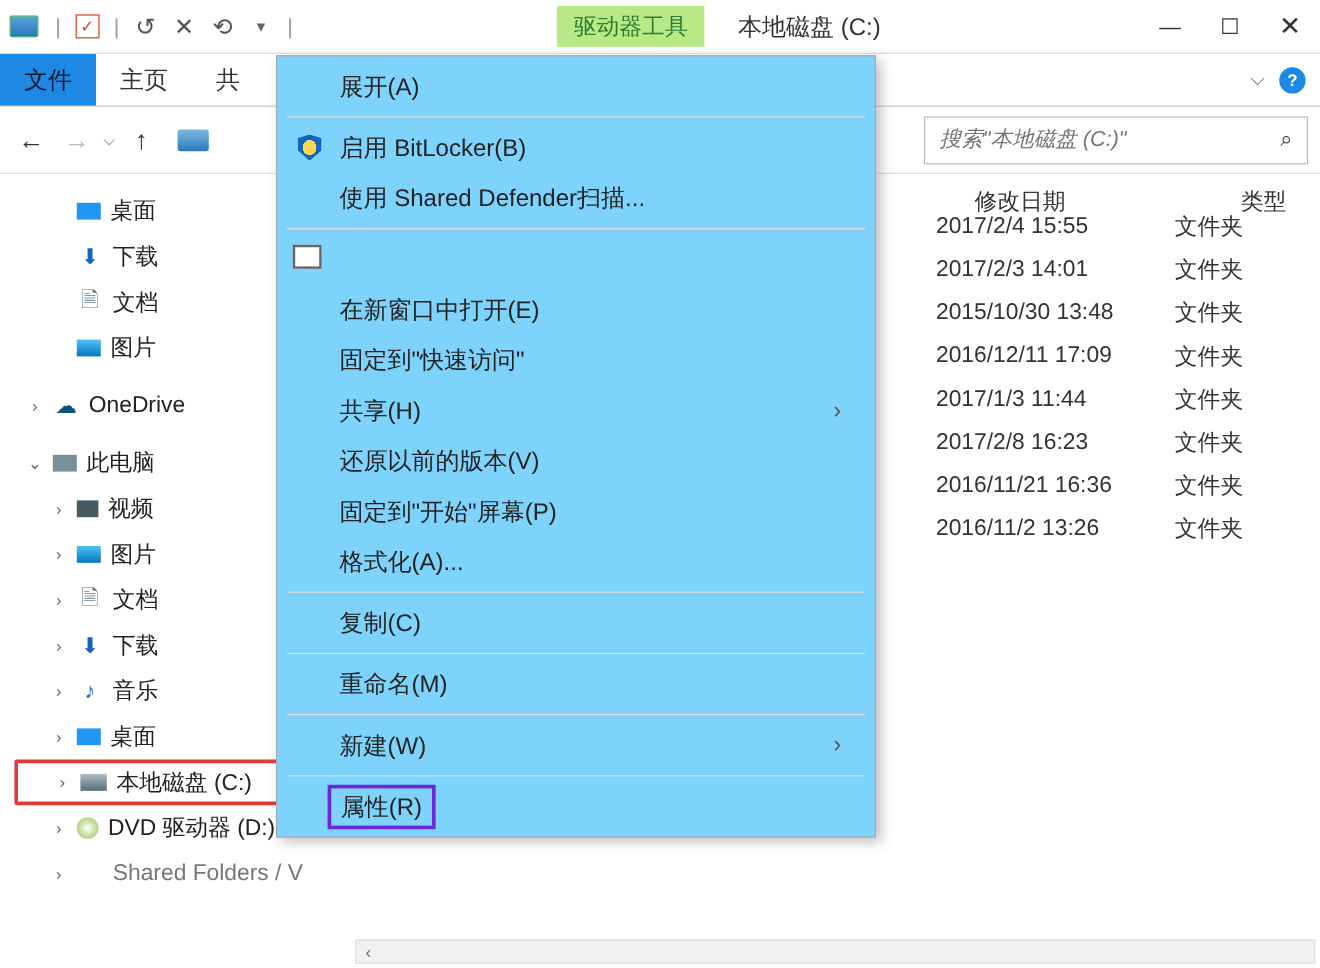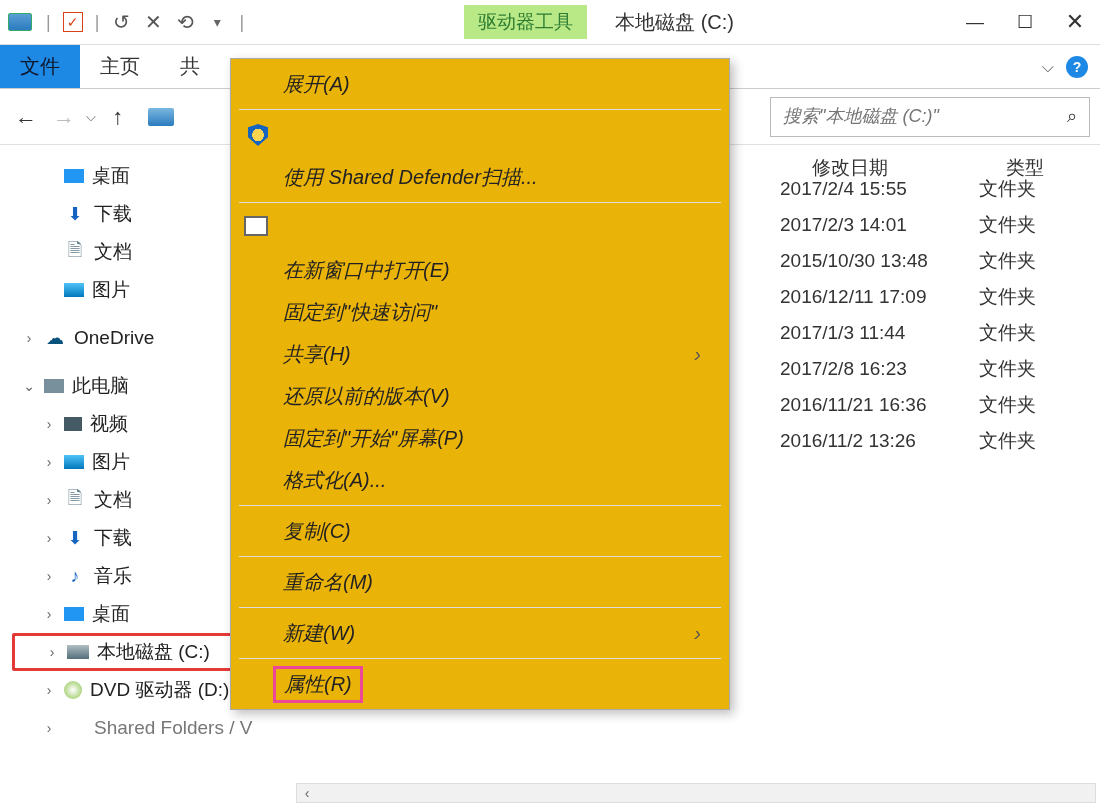--- a/index.html
+++ b/index.html
@@ -55,38 +55,38 @@
 .ico-video { background: #455a64; width: 18px; height: 14px; }
 .ico-music { color: #1565c0; }
 .ico-drive { width: 22px; height: 14px; background: linear-gradient(#b0bec5, #546e7a); }
 .ico-dvd { width: 18px; height: 18px; border-radius: 50%; background: radial-gradient(#fff, #8bc34a); }
 .tree-item.highlighted { border: 3px solid #e53935; border-radius: 2px; }
 
 
 .content { flex: 1; position: relative; }
 .list-header { display: flex; padding: 10px 0 10px 0; font-size: 19px; color: #333; }
 .col-date { position: absolute; left: 500px; margin-left: 32px; }
-.col-type { position: absolute; left: 726px; }
+.col-type { position: absolute; left: 754px; }
 .list-rows { padding-top: 6px; }
 .list-row { height: 36px; display: flex; align-items: center; position: relative; font-size: 19px; color: #333; }
 .list-row .r-date { position: absolute; left: 500px; }
 .list-row .r-type { position: absolute; left: 699px; }
 .scrollbar-bottom { position: absolute; bottom: 4px; left: 16px; right: 4px; height: 20px; background: #f1f1f1; border: 1px solid #ddd; display:flex; align-items:center; }
 .scrollbar-bottom .lar { width:20px; text-align:center; color:#666; font-size:14px;}
 
 
-.ctx-menu { position: absolute; left: 230px; top: 58px; width: 500px; background: #eab308; border: 1px solid #aaa; box-shadow: 4px 4px 10px rgba(0,0,0,.25); z-index: 100; padding: 4px 0; font-style: italic; }
+.ctx-menu { position: absolute; left: 230px; top: 46px; width: 500px; background: #7dd3fc; border: 1px solid #aaa; box-shadow: 4px 4px 10px rgba(0,0,0,.25); z-index: 100; padding: 4px 0; }
 .ctx-item { height: 42px; display: flex; align-items: center; padding: 0 28px 0 52px; font-size: 20px; color: #222; position: relative; }
 .ctx-item .ctx-icon { position: absolute; left: 14px; width: 26px; height: 26px; display: flex; align-items: center; justify-content: center; }
 .ctx-item .ctx-arrow { margin-left: auto; font-size: 20px; color: #555; }
 .ctx-sep { height: 1px; background: #ddd; margin: 4px 8px; }
 .shield { background: radial-gradient(#ffd54f 40%, #1565c0 41%); width: 20px; height: 22px; clip-path: polygon(50% 0, 100% 15%, 100% 60%, 50% 100%, 0 60%, 0 15%); }
 .dup-win { width: 20px; height: 16px; border: 2px solid #666; position: relative; }
 .dup-win:before { content:""; position:absolute; left:-6px; top:-6px; width:20px; height:16px; border:2px solid #666; background:#fff; }
-.ctx-item.boxed span.lbl { border: 3px solid #ec4899; padding: 2px 8px; margin-left: -10px; }
+.ctx-item.boxed span.lbl { border: 3px solid #6d28d9; padding: 2px 8px; margin-left: -10px; }
 </style>
 </head>
 <body>
 
 <div class="titlebar">
   <div class="titlebar-left">
     <span class="titlebar-icon"></span>
     <span class="qat-sep">|</span>
     <span class="qat-btn">
         <span class="qat-check">✓</span>
@@ -262,20 +262,21 @@
 
 <div class="ctx-menu">
   <div class="ctx-item">
       <span class="lbl">展开(A)</span>
     </div>
   <div class="ctx-sep"></div>
   <div class="ctx-item">
       <span class="ctx-icon">
         <span class="shield"></span>
       </span>
+      <span class="lbl">启用 BitLocker(B)</span>
     </div>
   <div class="ctx-item">
       <span class="lbl">使用 Shared Defender扫描...</span>
     </div>
   <div class="ctx-sep"></div>
   <div class="ctx-item">
       <span class="ctx-icon">
         <span class="dup-win"></span>
       </span>
     </div>

